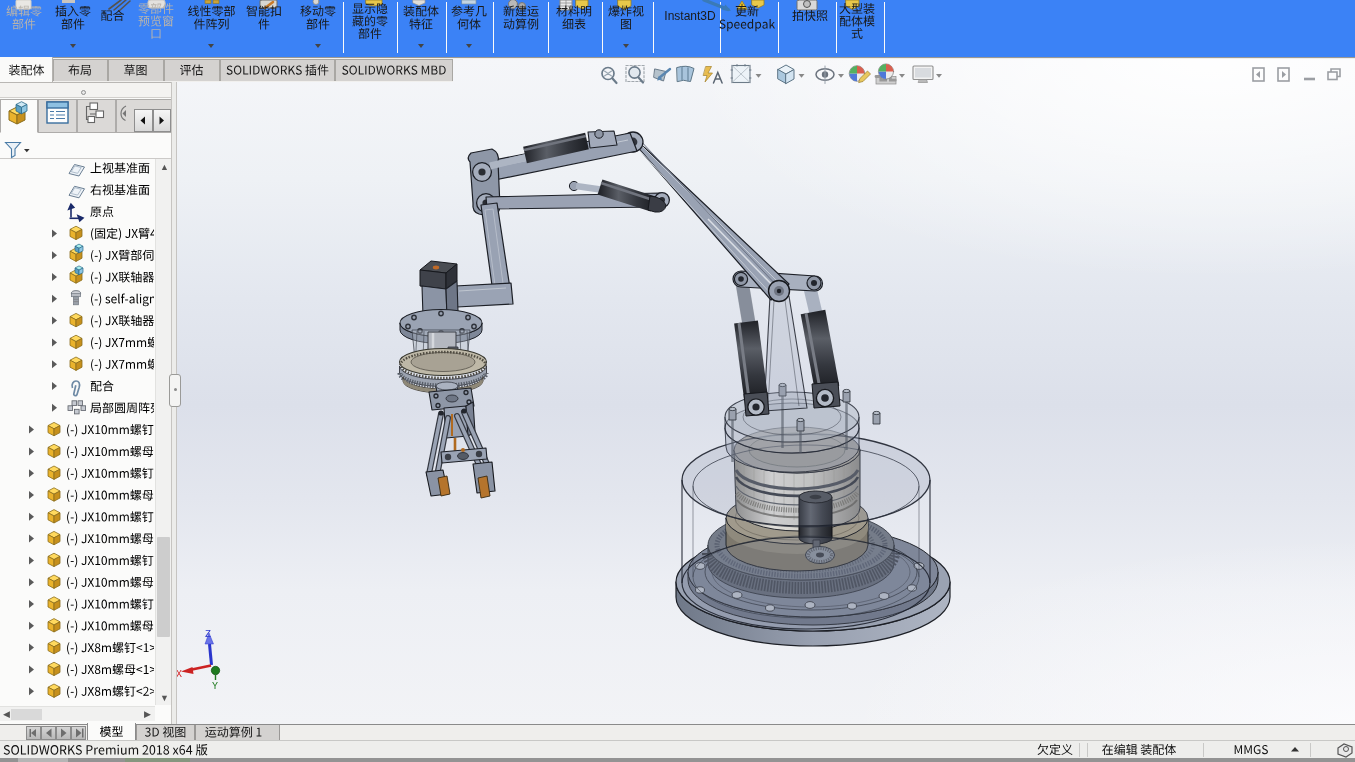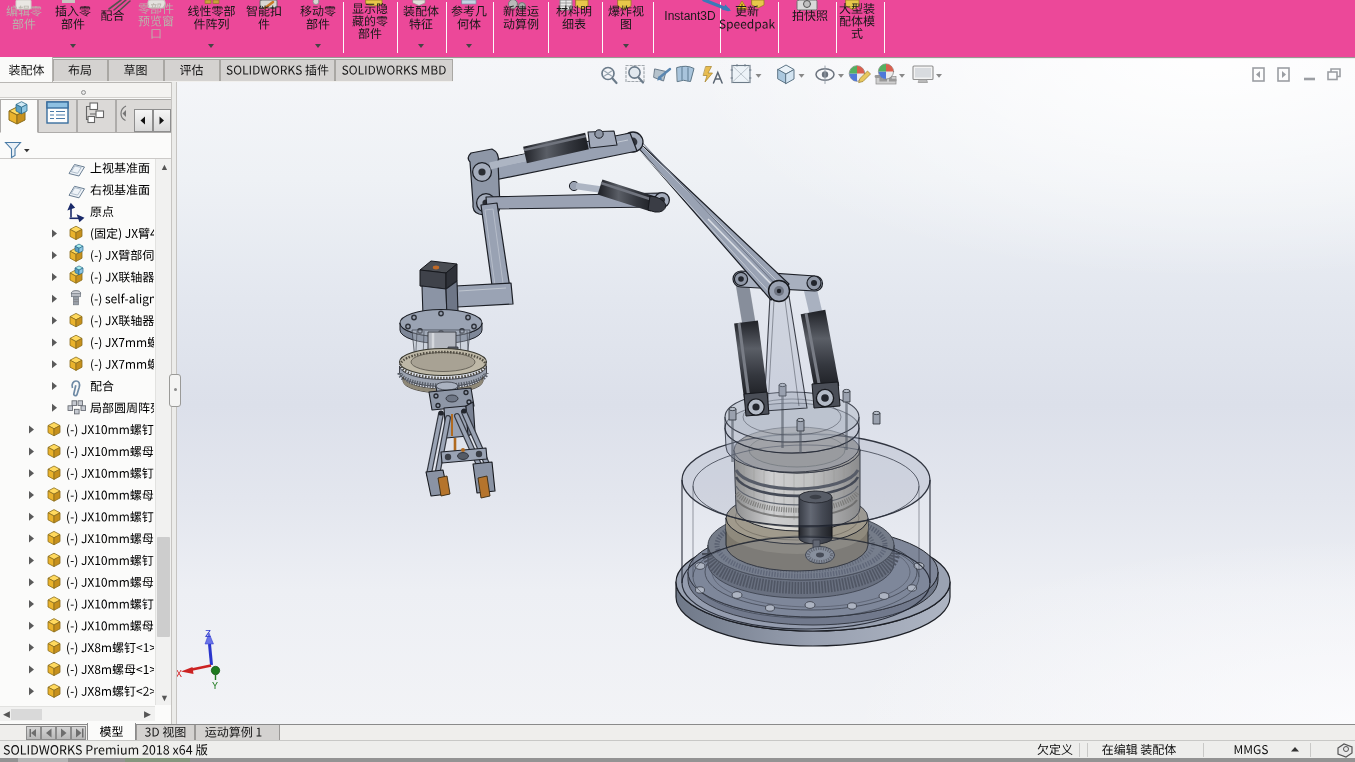--- a/index.html
+++ b/index.html
@@ -1,17 +1,17 @@
 <!DOCTYPE html>
 <html><head><meta charset="utf-8">
 <style>
 *{margin:0;padding:0;box-sizing:border-box}
 html,body{width:1355px;height:762px;overflow:hidden;font-family:"Liberation Sans",sans-serif;position:relative;background:#f0efed}
 .abs{position:absolute}
-#ribbon{left:0;top:0;width:1355px;height:58px;background:#ec4899;z-index:10}
+#ribbon{left:0;top:0;width:1355px;height:58px;background:#3b82f6;z-index:10}
 #ribbon .sep{position:absolute;top:2px;height:51px;width:1px;background:#dbd8d3;border-right:1px solid #fbfaf9}
 #ribbon .dd{position:absolute;width:0;height:0;border-left:3.5px solid transparent;border-right:3.5px solid transparent;border-top:4px solid #444}
 #ribline{left:53px;top:57px;width:1302px;height:1px;background:#9a9894;z-index:12}
 #tabstrip{left:0;top:58px;width:453px;height:24px;background:#f1f0ee;z-index:11}
 .tab{position:absolute;top:1px;height:22px;background:#d4d2d0;border:1px solid #a9a7a3;border-bottom:none}
 #tabactive{position:absolute;left:0;top:-1px;width:53px;height:25px;background:#fafaf9;border-right:1px solid #b5b3b0;z-index:12}
 #viewport{left:172px;top:59px;width:1183px;height:665px;z-index:1;background:
  radial-gradient(75% 55% at 88% 0%,rgba(255,255,255,.95) 0%,rgba(255,255,255,0) 60%),
  radial-gradient(70% 45% at 100% 100%,rgba(252,252,254,.85) 0%,rgba(252,252,254,0) 62%),
  linear-gradient(180deg,#f5f6f9 0%,#eef1f5 18%,#e3e7ef 36%,#dce0ea 52%,#e3e6ee 66%,#edeff4 80%,#f2f3f6 100%)}

